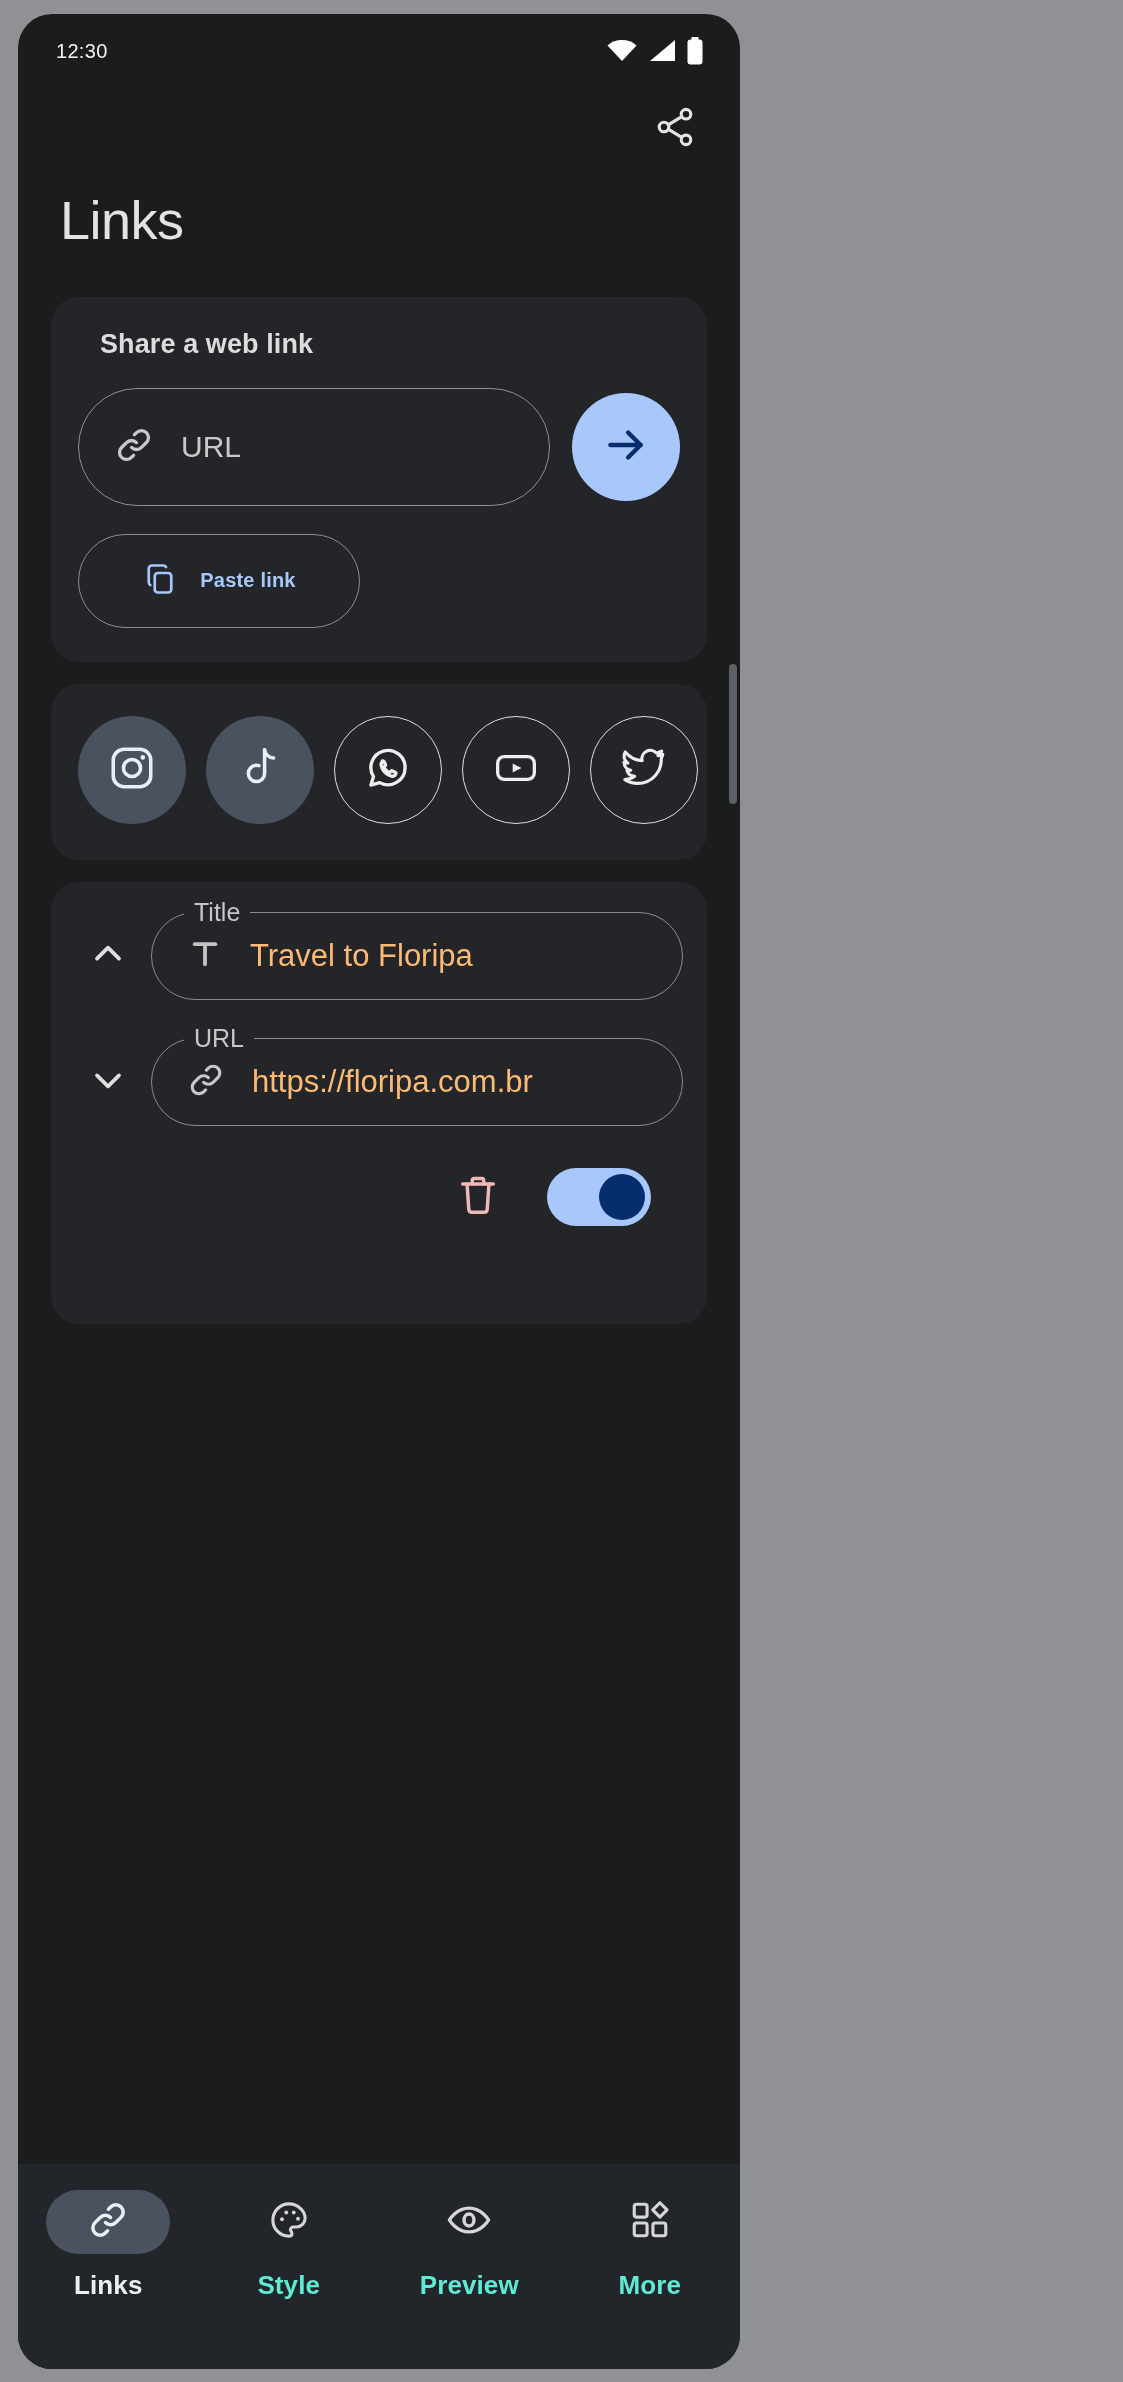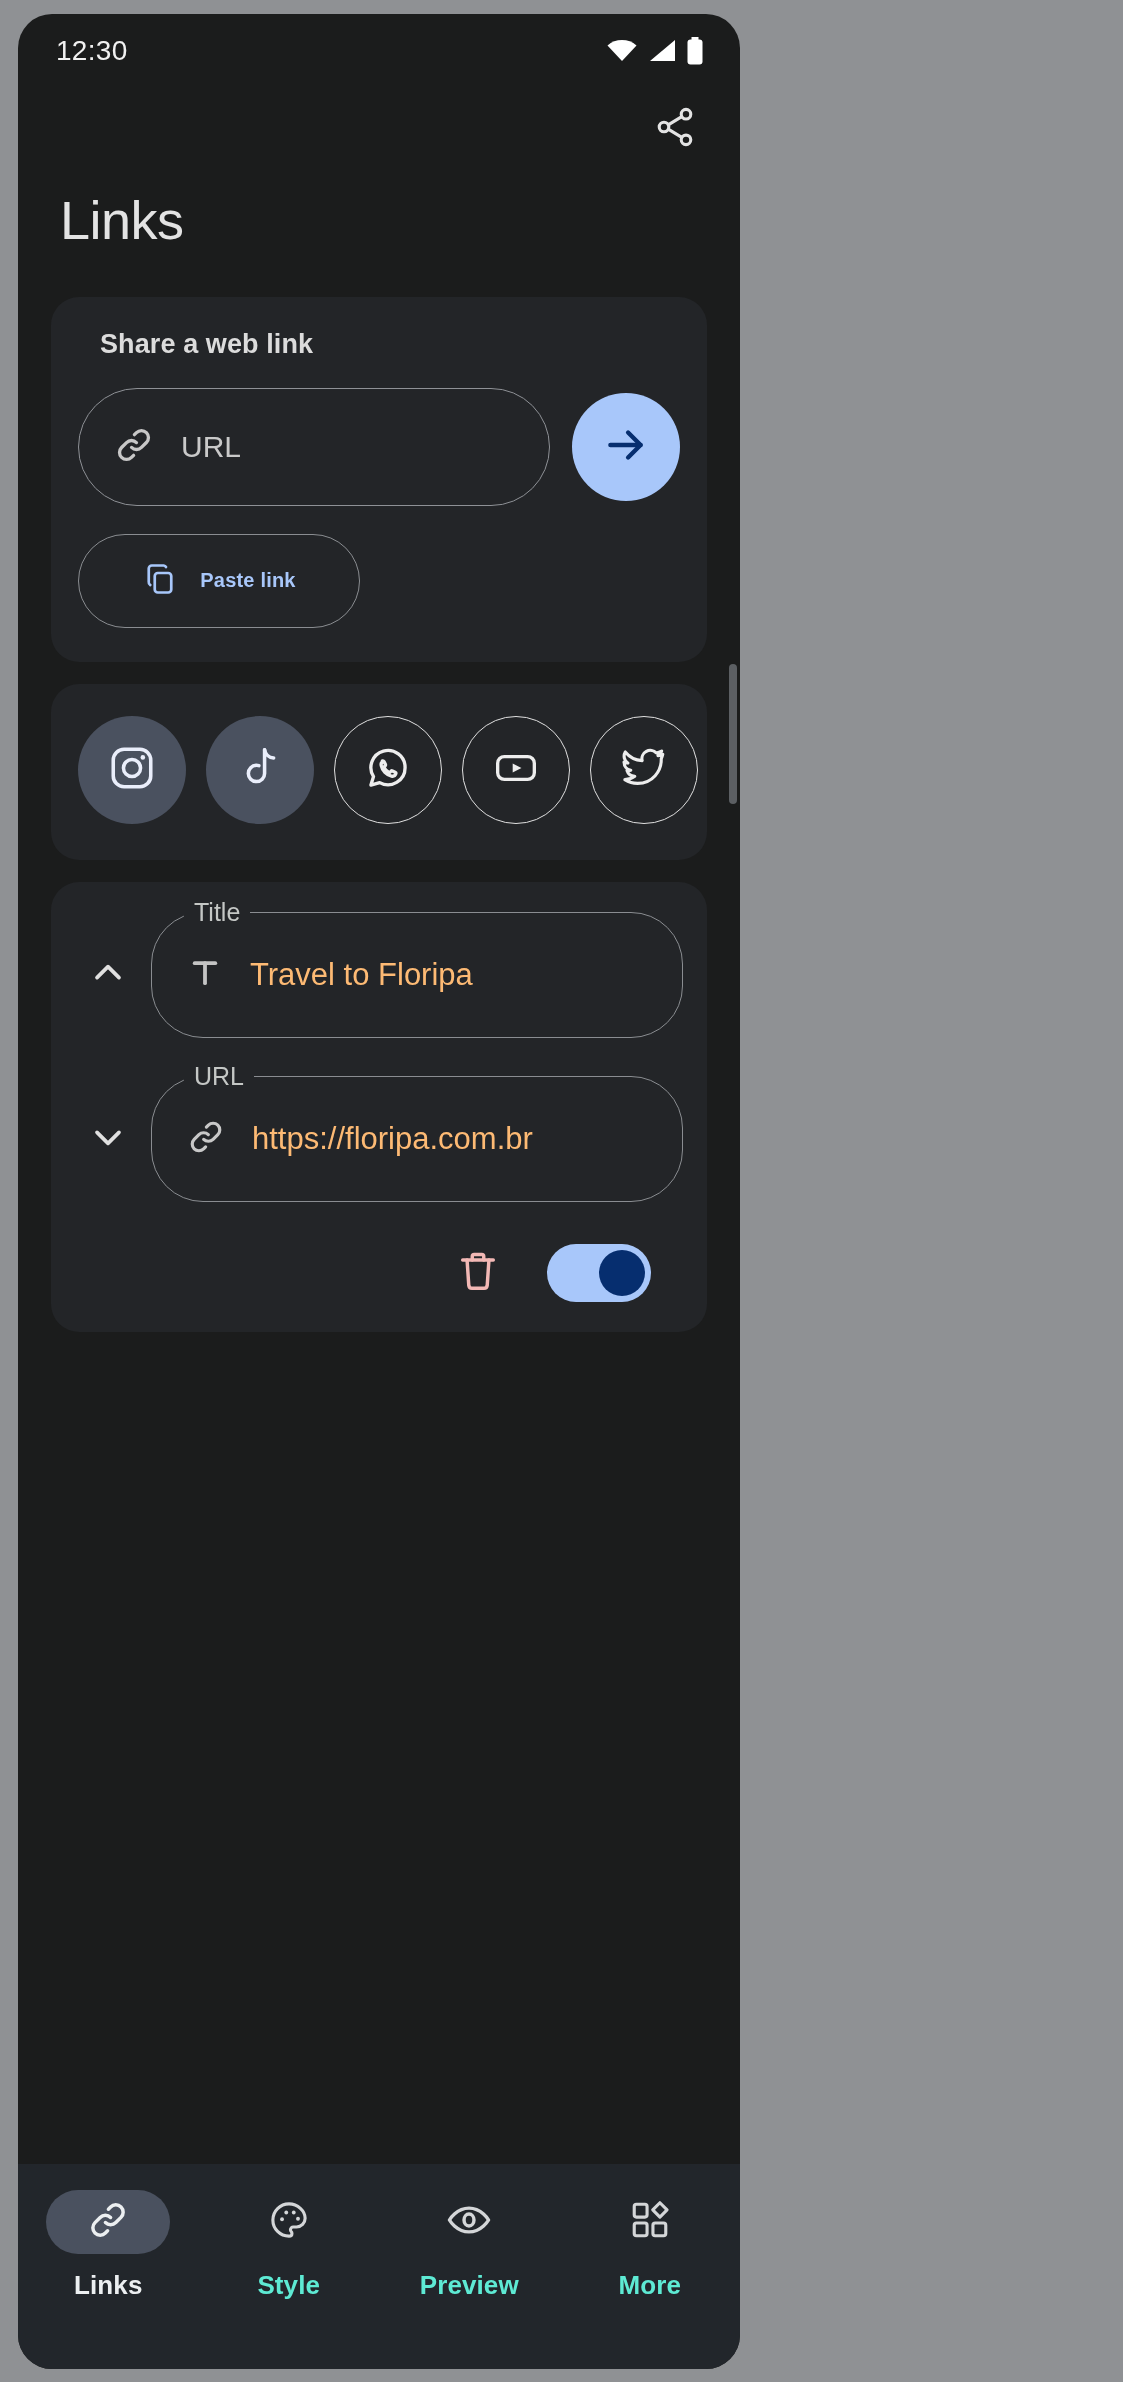--- a/index.html
+++ b/index.html
@@ -37,21 +37,21 @@
   }
 
   
   .statusbar {
     height: 74px;
     display: flex; align-items: center;
     justify-content: space-between;
     padding: 0 36px 0 38px;
   }
   .status-time {
-    color: #f1f1f1; font-size: 28px; font-weight: 500;
+    color: #f1f1f1; font-size: 20px; font-weight: 500;
     letter-spacing: .3px;
   }
   .status-icons { display: flex; align-items: center; gap: 9px; }
   .status-icons svg { display: block; }
 
   
   .appbar {
     height: 82px;
     display: flex; align-items: center; justify-content: flex-end;
     padding-right: 38px;
@@ -146,21 +146,21 @@
 
   
   .link-row { display: flex; align-items: center; }
   .chevron-col {
     width: 86px; flex: 0 0 auto;
     display: flex; align-items: center; justify-content: center;
   }
   .outlined-field {
     position: relative;
     flex: 1;
-    height: 126px;
+    height: 88px;
     border: 1.5px solid #8a8d91;
     border-radius: 52px;
     display: flex; align-items: center;
     gap: 26px;
     padding: 16px 34px;
   }
   .outlined-field .float-label {
     position: absolute;
     top: -16px; left: 32px;
     background: #232528;

